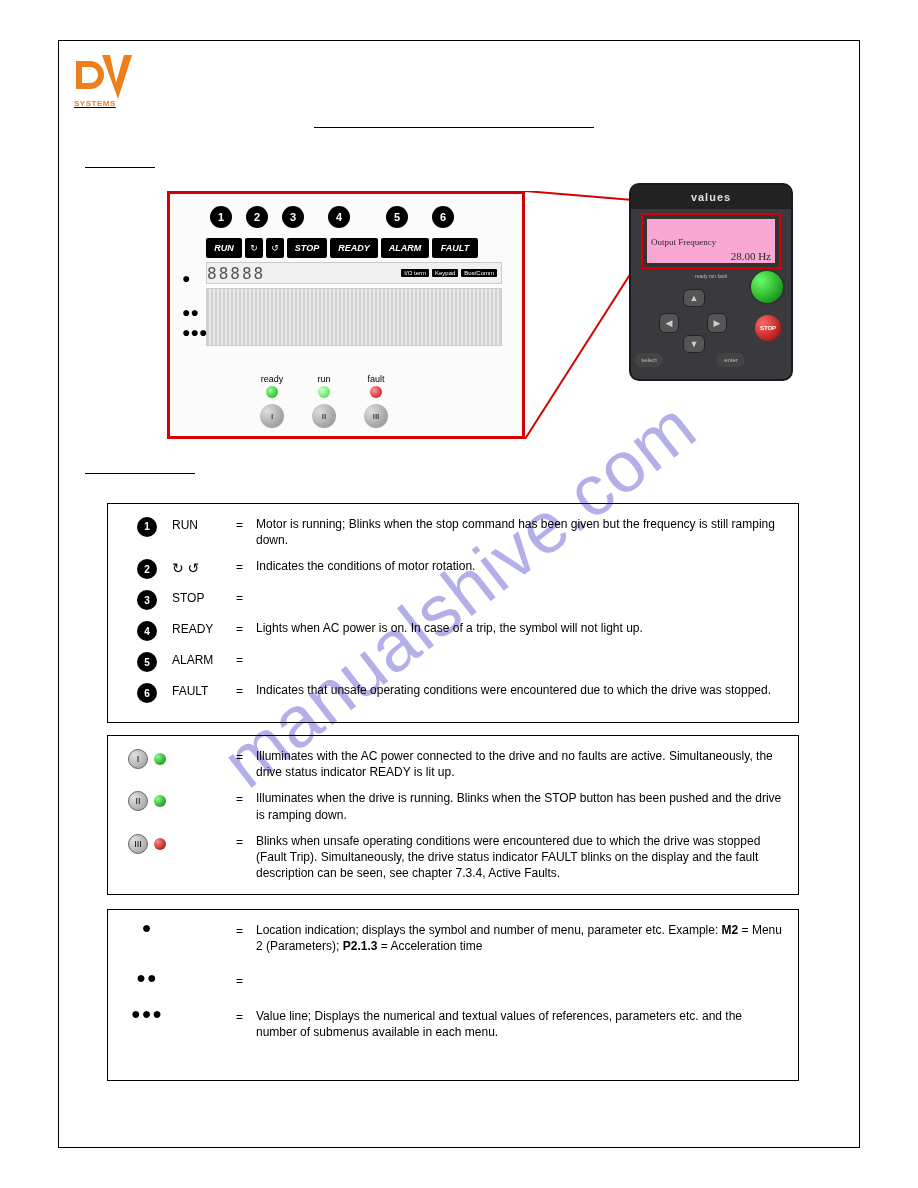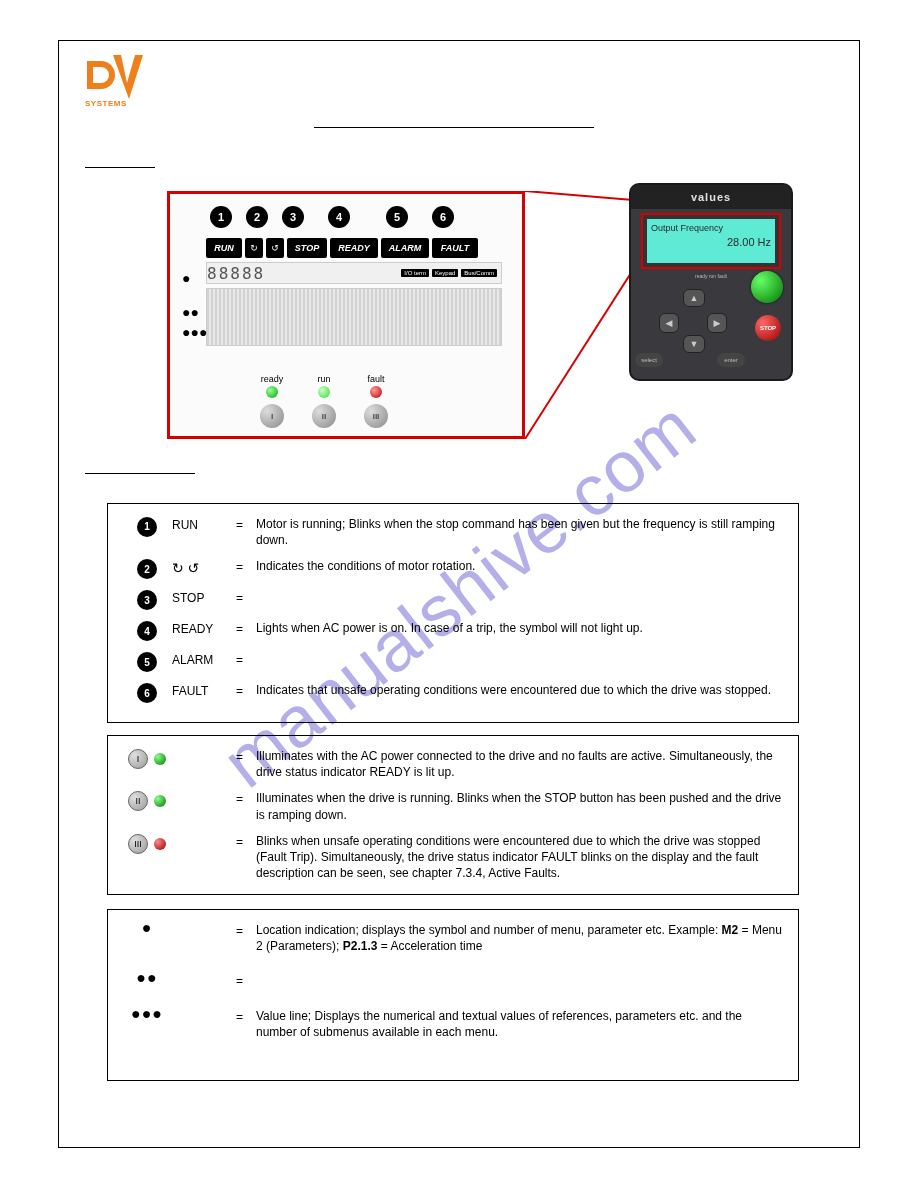--- a/index.html
+++ b/index.html
@@ -2,21 +2,21 @@
 <html><head>
 <meta charset="utf-8">
 <style>
   * { box-sizing: border-box; margin: 0; padding: 0; }
   body { background: #fff; font-family: Arial, Helvetica, sans-serif; }
   .sheet { width: 918px; height: 1188px; margin: 0 auto; position: relative; background: #fff; }
   .page-frame { position: absolute; left: 58px; top: 40px; width: 802px; height: 1108px; border: 1px solid #000; }
   .inner { position: relative; width: 100%; height: 100%; padding: 12px 24px; }
 
   
-  .logo { position: absolute; left: 26px; top: 14px; width: 74px; }
+  .logo { position: absolute; left: 15px; top: 14px; width: 74px; text-decoration: underline; }
   .logo-svg { display: block; }
   .logo-sub { font-size: 8px; font-weight: 700; color: #ee7f1a; letter-spacing: .5px; }
 
   
   .watermark { position: absolute; left: 50%; top: 50%; transform: translate(-50%,-50%) rotate(-38deg); font-size: 72px; color: #6b5fd5; opacity: .5; font-weight: 400; pointer-events: none; white-space: nowrap; letter-spacing: 1px; }
 
   
   .title-rule { position: absolute; left: 255px; top: 86px; width: 280px; border-top: 1px solid #000; }
 
   
@@ -59,21 +59,21 @@
   .led-dot.green2 { background: radial-gradient(circle at 35% 35%, #cfc, #3d3); }
   .led-dot.red { background: radial-gradient(circle at 35% 35%, #f99, #b00); }
   .roman-btn { width: 24px; height: 24px; border-radius: 50%; background: radial-gradient(circle at 30% 30%, #ddd, #888); display: flex; align-items: center; justify-content: center; font-size: 8px; }
 
   .callout-lines { position: absolute; left: 466px; top: 150px; width: 120px; height: 248px; pointer-events: none; }
 
   
   .device { position: absolute; left: 570px; top: 142px; width: 164px; height: 198px; background: #3a3a3e; border-radius: 10px; border: 2px solid #1a1a1c; }
   .device-top { background: #222; border-radius: 8px 8px 0 0; height: 24px; display: flex; align-items: center; justify-content: center; color: #e0e0e0; font-size: 11px; letter-spacing: 1px; font-weight: 700; }
   .device-lcd-wrap { margin: 4px 10px 4px 10px; padding: 4px; background: #333; border: 2px solid #d70000; }
-  .device-lcd { background: #5eead4; height: 44px; font-family: Liberation Sans, sans-serif; font-size: 9px; color: #2a2a2a; padding: 4px 4px; line-height: 1.3; }
+  .device-lcd { background: #f9a8d4; height: 44px; font-family: Liberation Serif, serif; font-size: 9px; color: #2a2a2a; padding: 18px 4px; line-height: 1.3; }
   .device-lcd .v { text-align: right; font-size: 11px; }
   .device-tiny { font-size: 5px; color: #bbb; text-align: center; }
   .device-buttons { position: relative; height: 100px; }
   .btn-round { position: absolute; border-radius: 50%; }
   .btn-start { right: 8px; top: -8px; width: 32px; height: 32px; background: radial-gradient(circle at 30% 30%, #6f6, #070); box-shadow: 0 0 3px rgba(0,0,0,.6); }
   .btn-stop { right: 10px; top: 36px; width: 26px; height: 26px; background: radial-gradient(circle at 30% 30%, #f66, #900); display:flex;align-items:center;justify-content:center;color:#fff;font-size:6px;font-weight:700; }
   .nav-pad { position: absolute; left: 28px; top: 10px; width: 70px; height: 70px; }
   .nav-btn { position: absolute; width: 22px; height: 18px; background: #555; border-radius: 6px; display: flex; align-items: center; justify-content: center; color: #ccc; font-size: 9px; border: 1px solid #222; }
   .nav-u { left: 24px; top: 0; }
   .nav-d { left: 24px; top: 46px; }

